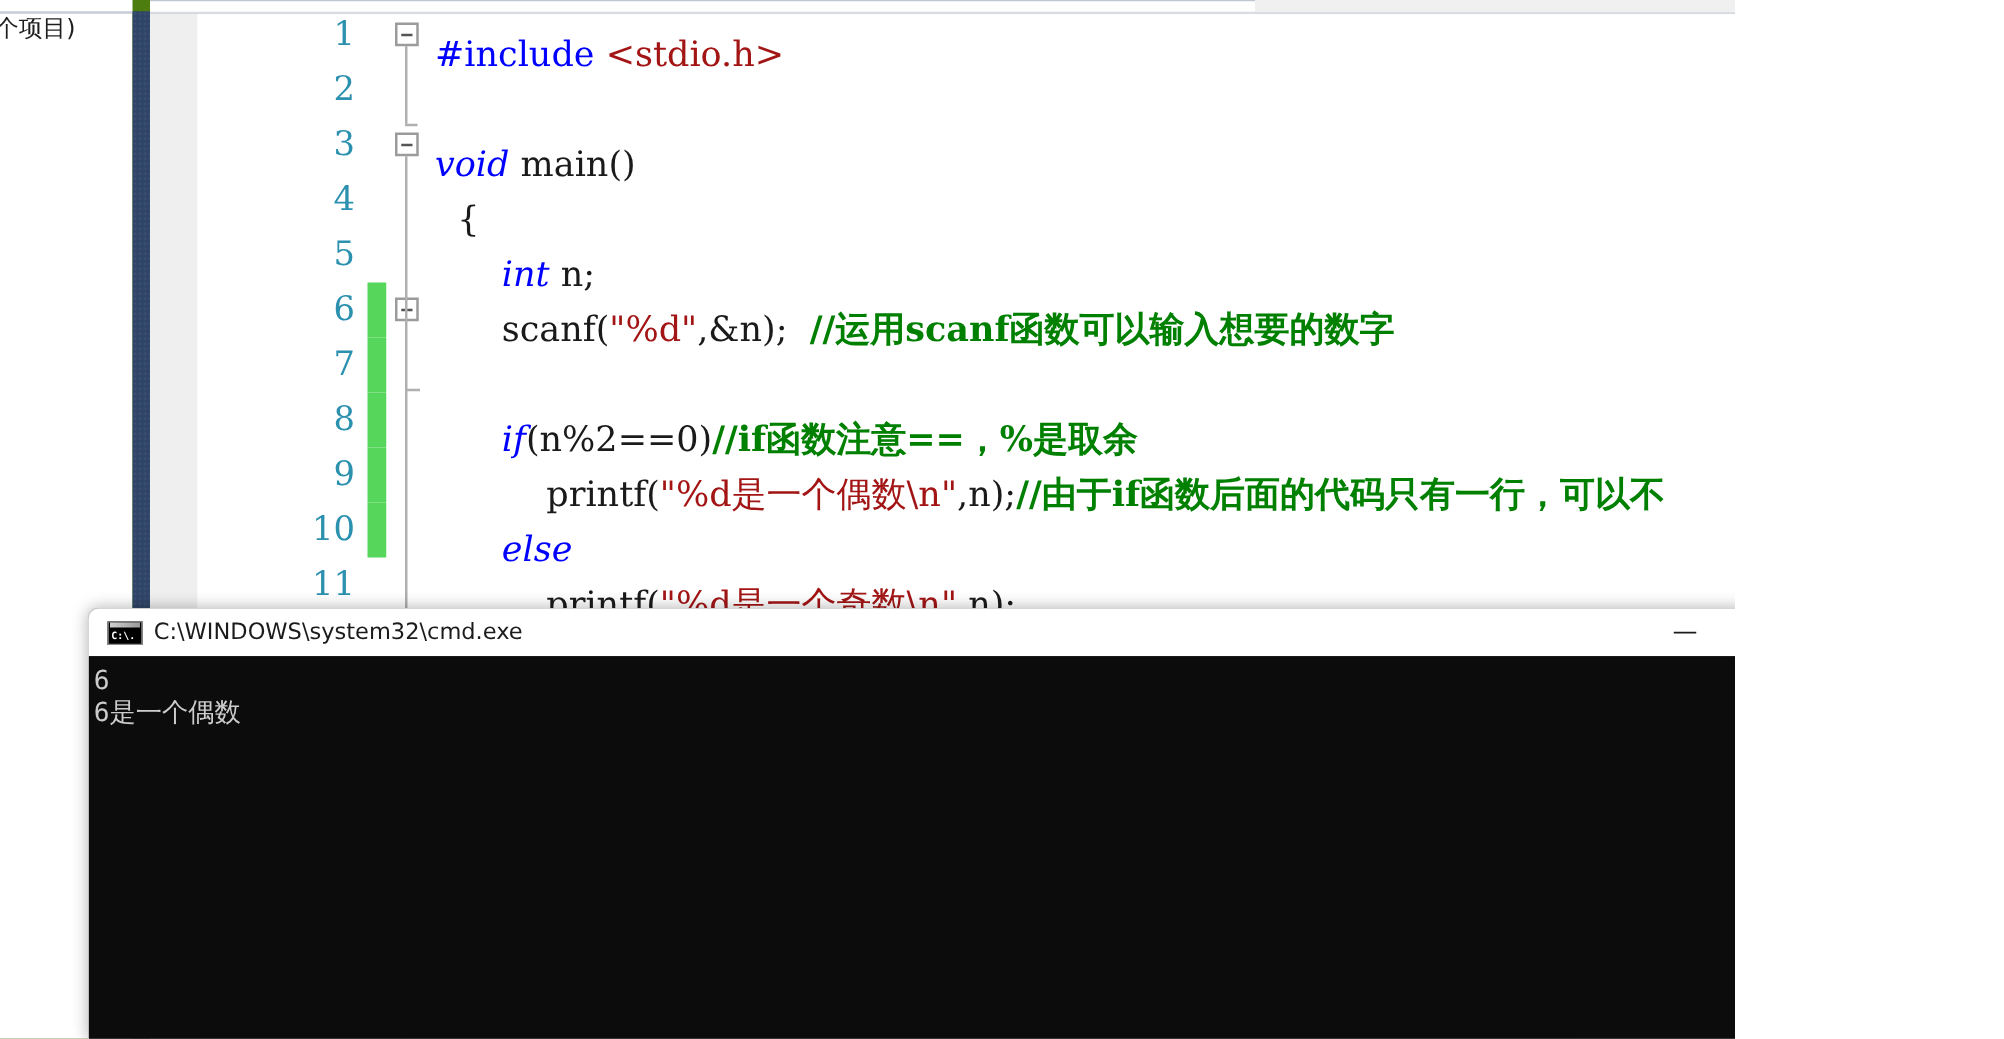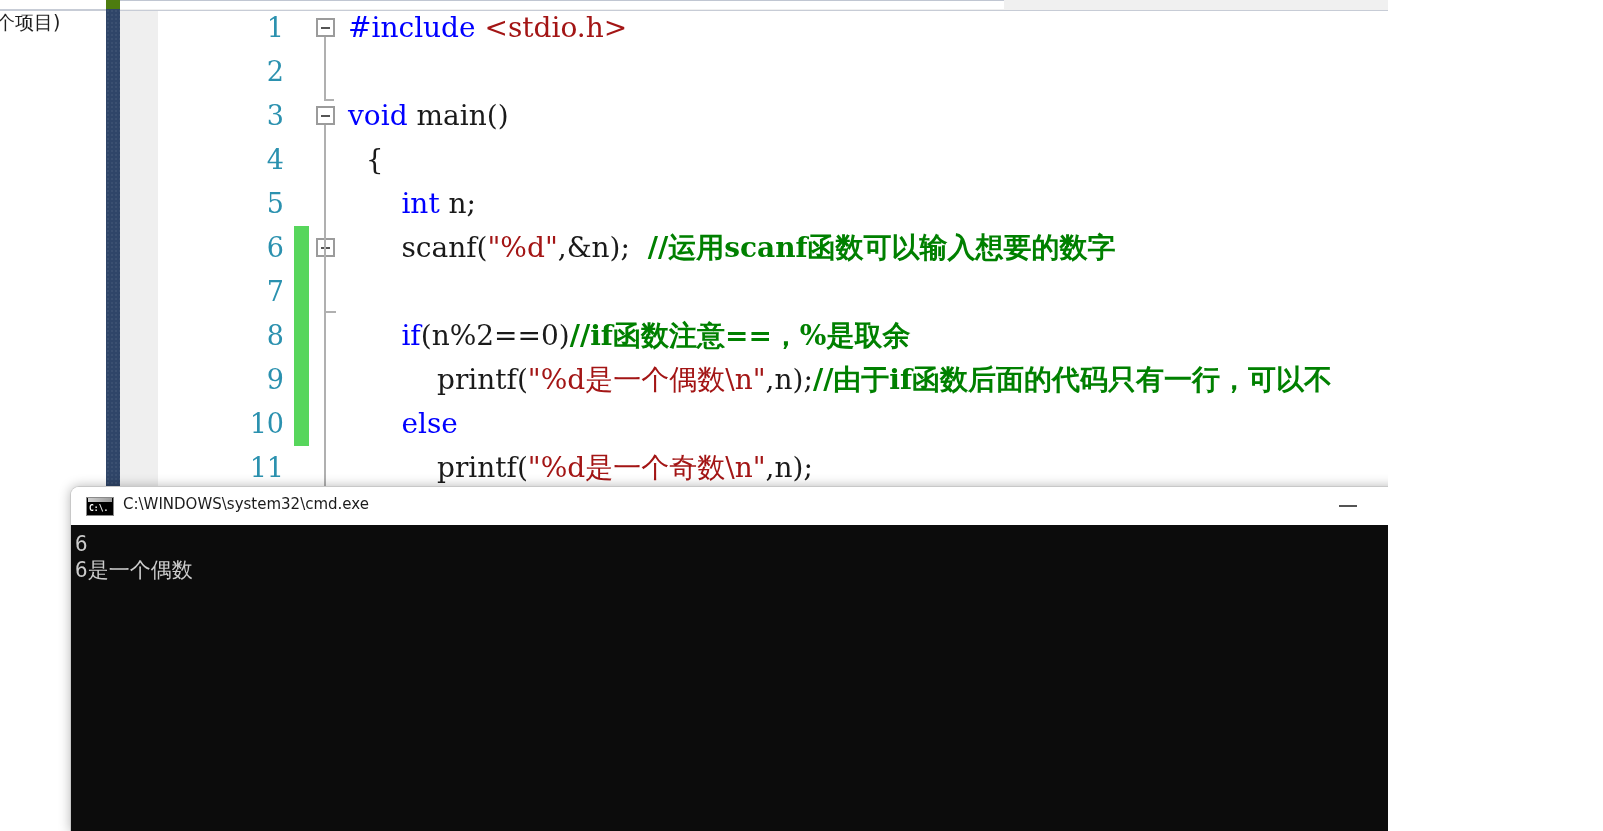--- a/index.html
+++ b/index.html
@@ -55,41 +55,41 @@
   .chg-bar { position:absolute; left:136px; width:15px; height:44px; background:#57d65c; }
 
   .fold-box { position:absolute; width:19px; height:19px; border:2px solid #9b9b9b; background:#ffffff;
               box-sizing:border-box; }
   .fold-box::after { content:""; position:absolute; left:3px; top:6.5px; width:9px; height:2px; background:#555555; }
 
   .fold-line { position:absolute; width:2px; background:#b0b0b0; }
   .fold-tick { position:absolute; height:2px; background:#b0b0b0; }
 
   .code-text { position:absolute; left:190px; white-space:pre; line-height:44px;
-               font-family:"DejaVu Serif", serif; font-size:28px; color:#1a1a1a; }
-  .code-text .kw   { color:#0000ff; }
+               font-family:"DejaVu Serif", serif; font-size:28px; color:#1a1a1a;margin-top:16px; }
+  .code-text .kw   { color:#0000ff;font-style:italic; }
   .code-text .pp   { color:#0000ff; }
   .code-text .str  { color:#a31515; }
   .code-text .cmt  { color:#008000;font-weight:bold; }
   .code-text .inc  { color:#a31515; }
   .code-text .pl   { color:#1a1a1a; }
 
   
   .cmd-win { position:absolute; left:70px; top:486px; width:1432px; height:345px;
              background:#ffffff; border:1px solid #c8c8c8; border-bottom:none;
              border-top-left-radius:9px; border-top-right-radius:9px;
              box-shadow:0 0 12px rgba(0,0,0,0.28); overflow:hidden; }
   .cmd-title { position:absolute; left:0; top:0; width:1432px; height:38px; background:#ffffff; }
   .cmd-icon { position:absolute; left:15px; top:10px; width:28px; height:19px; background:#000000;
               border:1px solid #8a8a8a; box-sizing:border-box; }
   .cmd-icon .bar { position:absolute; left:1px; top:0px; right:1px; height:4px;
                    background:linear-gradient(to right,#cfcfcf,#9a9a9a); }
   .cmd-icon .ct { position:absolute; left:2px; top:6px; font-family:"DejaVu Sans Mono", monospace;
                   font-size:8px; color:#ffffff; letter-spacing:0px; font-weight:bold; }
-  .cmd-title-text { position:absolute; left:52px; top:8px; font-size:15px; color:#1b1b1b;
+  .cmd-title-text { position:absolute; left:52px; top:8px; font-size:18px; color:#1b1b1b;
                     font-family:"DejaVu Sans", sans-serif; }
   .win-btn { position:absolute; top:0; width:62px; height:38px; cursor:default; }
   .win-btn svg { position:absolute; left:50%; top:50%; transform:translate(-50%,-50%); }
   .btn-min { right:124px; } .btn-max { right:62px; } .btn-close { right:0px; }
 
   .cmd-body { position:absolute; left:0; top:38px; width:1432px; height:307px; background:#0c0c0c; }
   .cmd-console { position:absolute; left:0; top:0; width:1393px; height:307px; background:#0c0c0c;
                  padding:6px 0 0 4px; box-sizing:border-box; }
   .cmd-line { font-family:"DejaVu Sans Mono", monospace; font-size:21px; color:#cccccc;
               line-height:26px; white-space:pre; }

